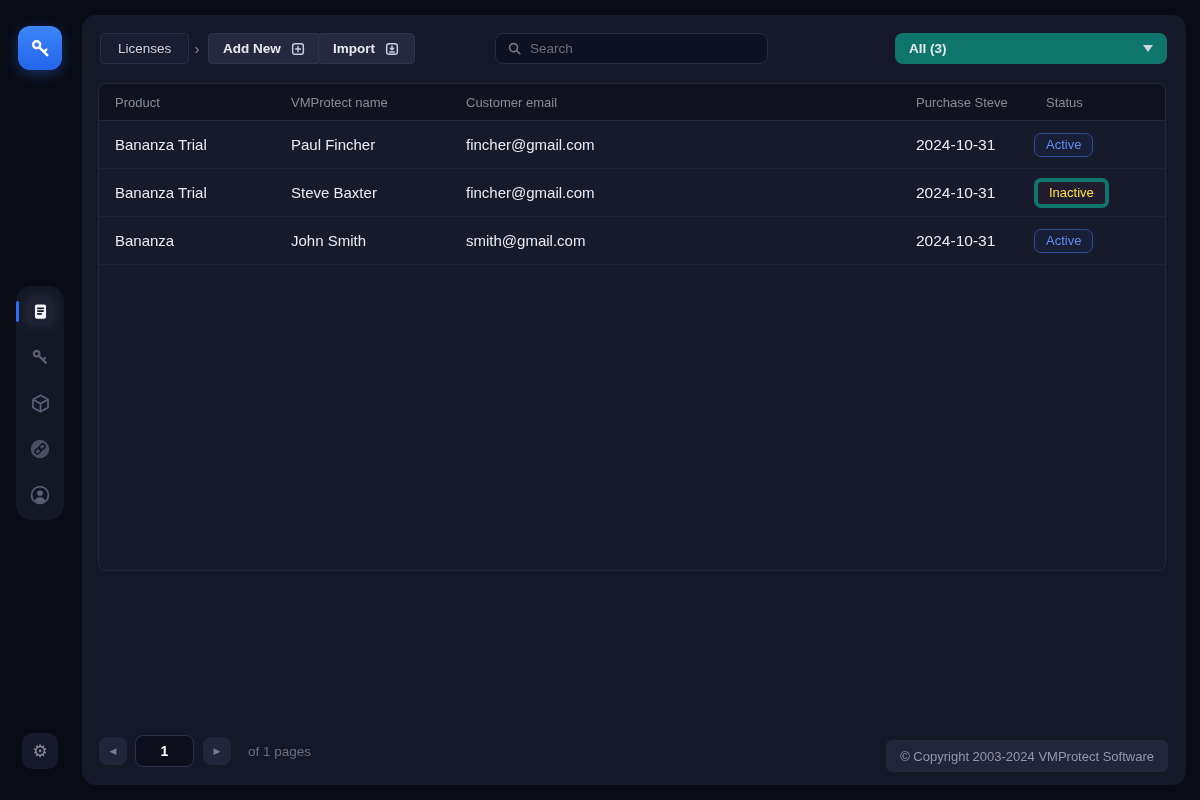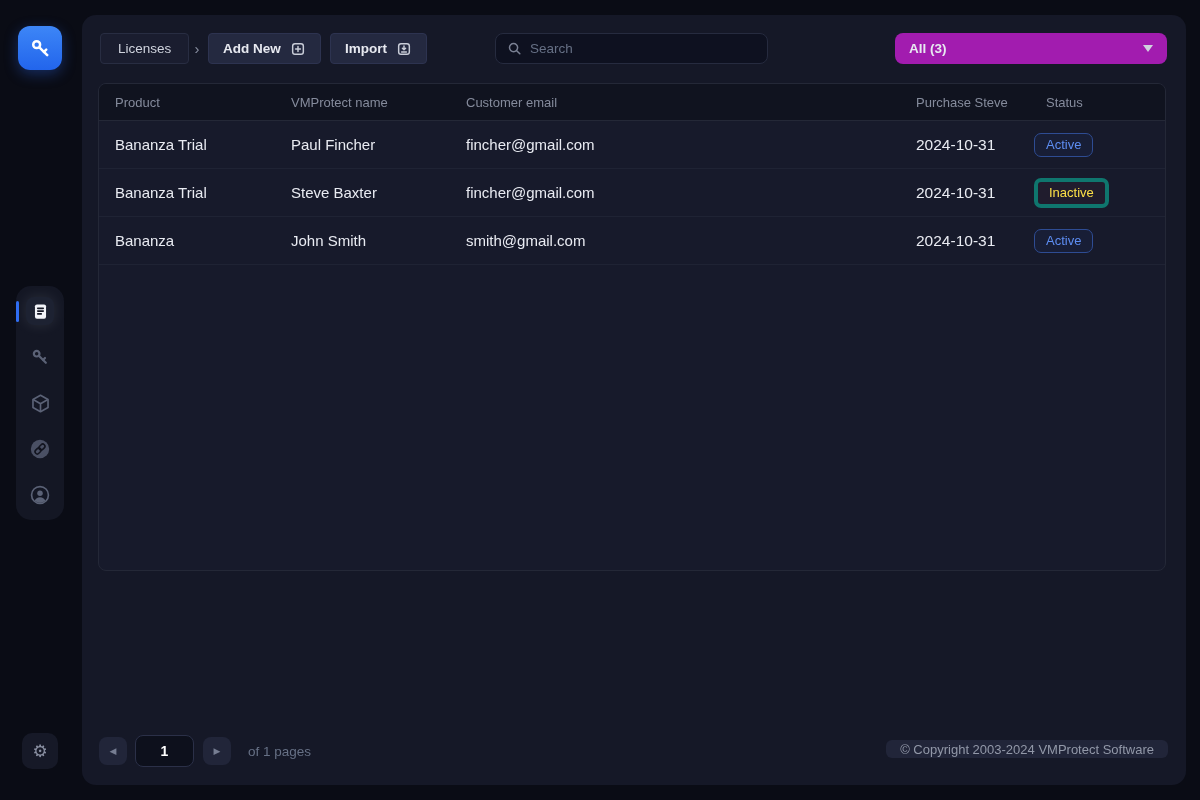--- a/index.html
+++ b/index.html
@@ -65,36 +65,36 @@
   }
   .crumb-sep {
     position:absolute; left:105px; top:24px; width:20px; text-align:center;
     color:#8a90a2; font-size:15px; line-height:20px;
   }
   .tool-btn {
     background:#242940; border:1px solid #2d3350; color:#e7e9f0;
     font-weight:700; gap:9px; padding:0 14px; cursor:pointer;
   }
   .btn-add { left:126px; }
-  .btn-import { left:248px; }
+  .btn-import { left:236px; }
   .tool-btn svg { color:#c9cdd8; }
   .search-box {
     position:absolute; left:413px; top:18px; width:273px; height:31px;
     background:#0e1120; border:1px solid #262b3f; border-radius:8px;
     display:flex; align-items:center; padding:8px 11px; gap:8px;
     color:#7a8093;
   }
   .search-box input {
     background:transparent; border:none; outline:none; color:#cfd3dd;
     font-size:13.5px; width:100%; font-family:"Liberation Sans", sans-serif;
   }
   .search-box input::placeholder { color:#667085; }
   .select {
     position:absolute; left:813px; top:18px; width:272px; height:31px;
-    background:#a21caf; border-radius:8px;
+    background:#0f766e; border-radius:8px;
     display:flex; align-items:center; padding:0 14px;
     font-size:13.5px; font-weight:700; color:#e7e9f0; cursor:pointer;
   }
   .caret {
     margin-left:auto; width:0; height:0;
     border-left:5.5px solid transparent; border-right:5.5px solid transparent;
     border-top:7px solid #cfd3dd;
   }
 
   
@@ -138,21 +138,21 @@
   .page-box {
     position:absolute; left:53px; top:720px; width:59px; height:32px;
     background:#0d101c; border:1px solid #2b3048; border-radius:8px;
     display:flex; align-items:center; justify-content:center;
     font-size:14px; font-weight:700; color:#ffffff; cursor:text;
   }
   .pages-label {
     position:absolute; left:166px; top:729px; font-size:13.5px; color:#667085;
   }
   .copyright {
-    position:absolute; right:18px; top:725px; height:18px;
+    position:absolute; right:18px; top:725px; height:32px;
     background:#212539; border-radius:6px; padding:0 14px;
     display:flex; align-items:center; font-size:13px; color:#9298a8;
   }
 </style>
 </head>
 <body>
 
 <div class="logo">
   <span style="display:flex;">
     <svg width="23" height="23" viewBox="0 0 24 24" fill="none" stroke="#ffffff" stroke-width="2.6" stroke-linecap="round">

